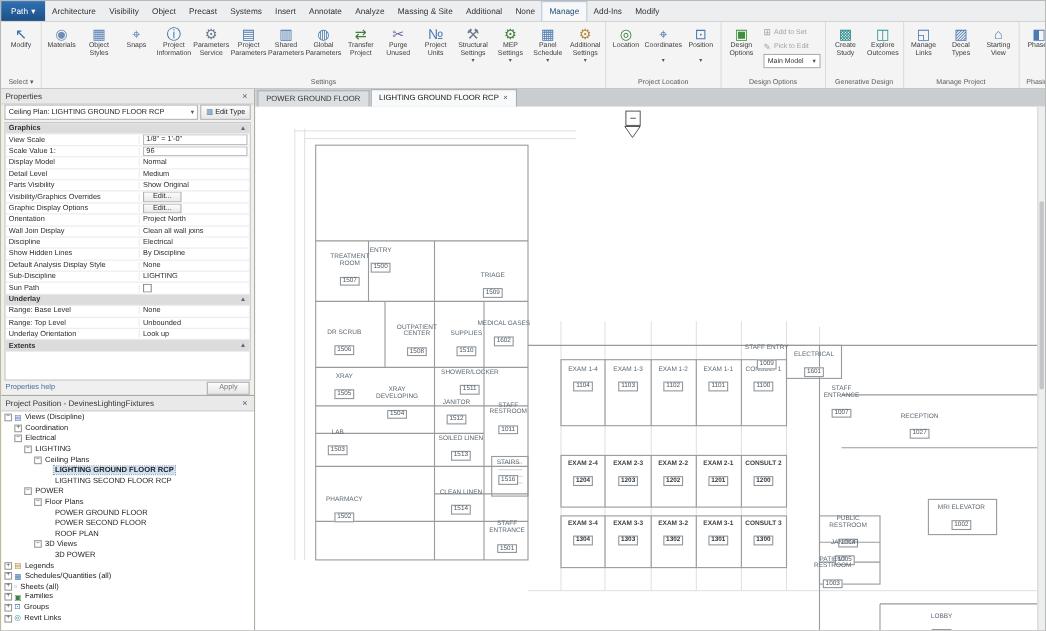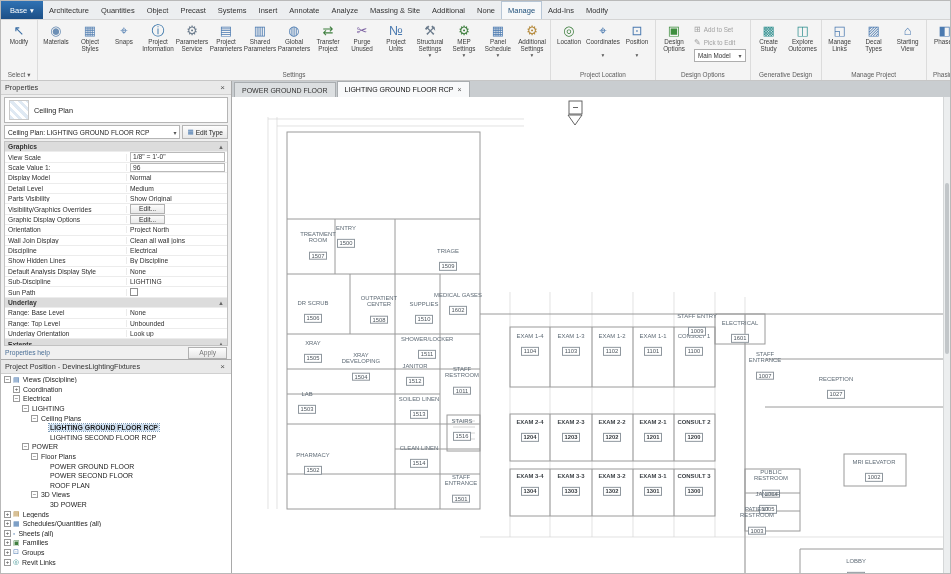--- a/index.html
+++ b/index.html
@@ -87,26 +87,26 @@
   .vscroll{position:absolute;right:0;top:0;width:6px;height:100%;background:#eceeef;border-left:1px solid #d5d7d8;}
   .vscroll .thumb{position:absolute;top:18%;left:1px;width:4px;height:36%;background:#c2c6c9;border-radius:2px;}
 </style>
 </head>
 <body>
 
 <div class="app">
 
   <div class="tabrow">
     <div class="file-tab">
-      <span>Base</span>
+      <span>Path</span>
       <span>▾</span>
     </div>
     <div class="mtabs" id="menu-tabs">
         <div class="mtab">Architecture</div>
-        <div class="mtab">Quantities</div>
+        <div class="mtab">Visibility</div>
         <div class="mtab">Object</div>
         <div class="mtab">Precast</div>
         <div class="mtab">Systems</div>
         <div class="mtab">Insert</div>
         <div class="mtab">Annotate</div>
         <div class="mtab">Analyze</div>
         <div class="mtab">Massing &amp; Site</div>
         <div class="mtab">Additional</div>
         <div class="mtab">None</div>
         <div class="mtab active">Manage</div>
@@ -281,24 +281,20 @@
 
   <div class="main">
 
     <div class="left">
 
       <div class="props">
         <div class="panel-hdr">
           <span>Properties</span>
           <span class="grow"></span>
           <span class="closex">×</span>
-        </div>
-        <div class="type-selector">
-          <span class="type-thumb"></span>
-          <span class="type-name">Ceiling Plan</span>
         </div>
         <div class="inst-row">
           <div class="inst-combo">
             <span class="grow">Ceiling Plan: LIGHTING GROUND FLOOR RCP</span>
             <span class="carat">▾</span>
           </div>
           <div class="edit-type-btn">
             <span style="color:#4b7ab0;">▦</span>
             <span>Edit Type</span>
           </div>

